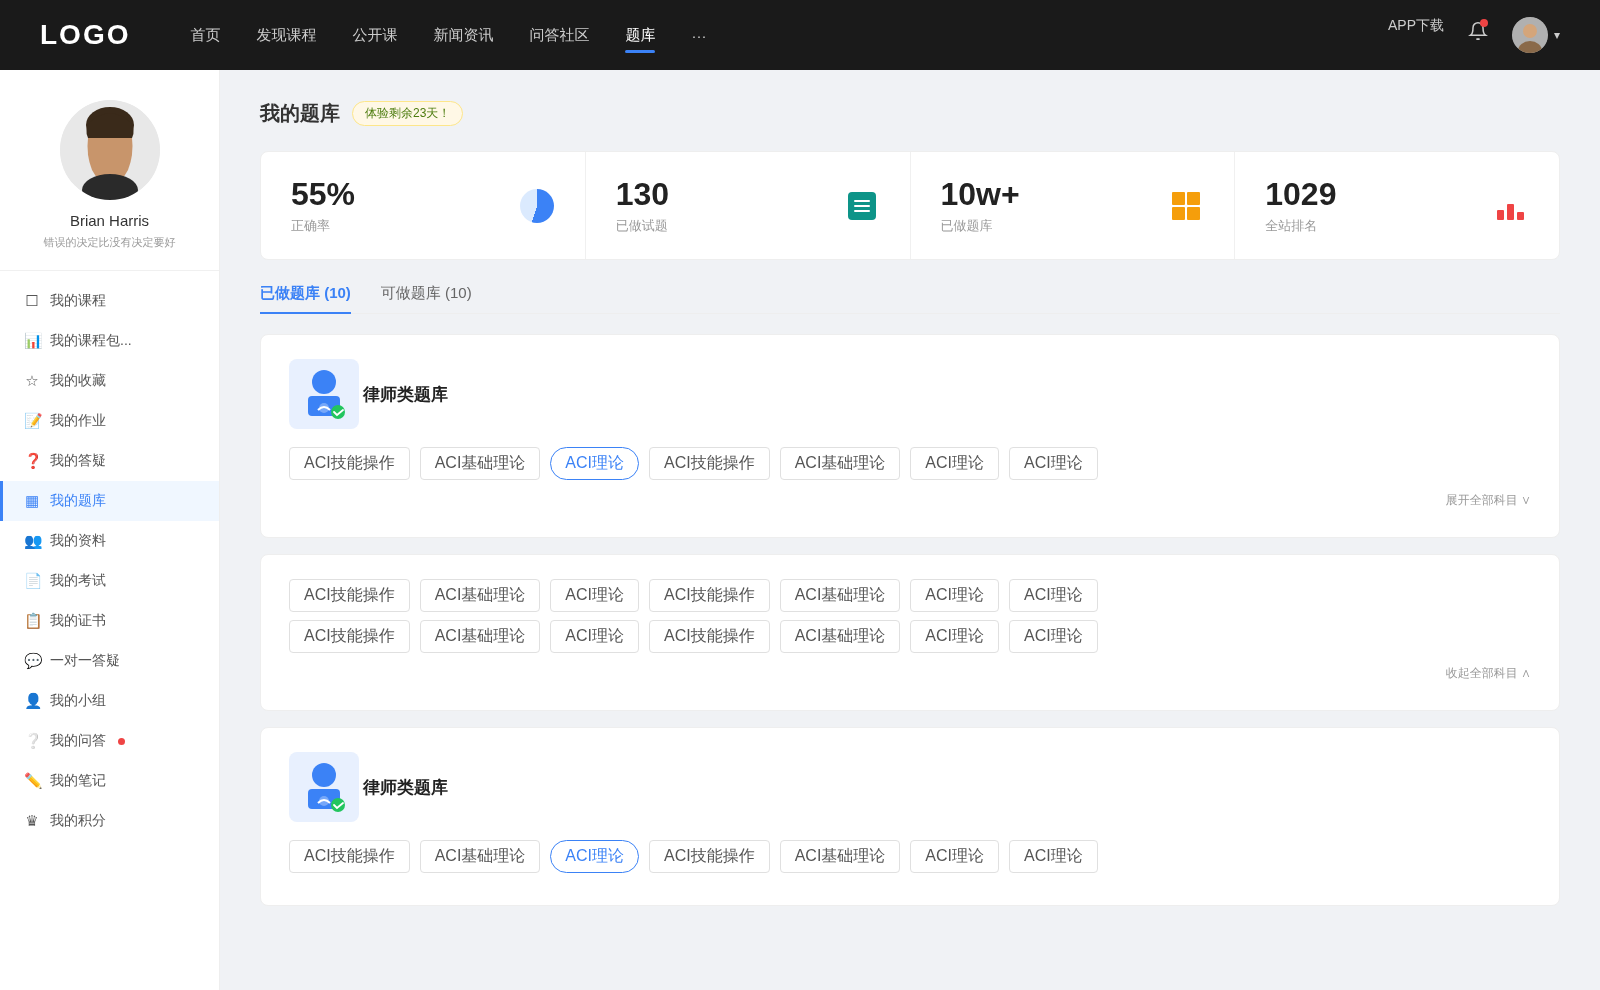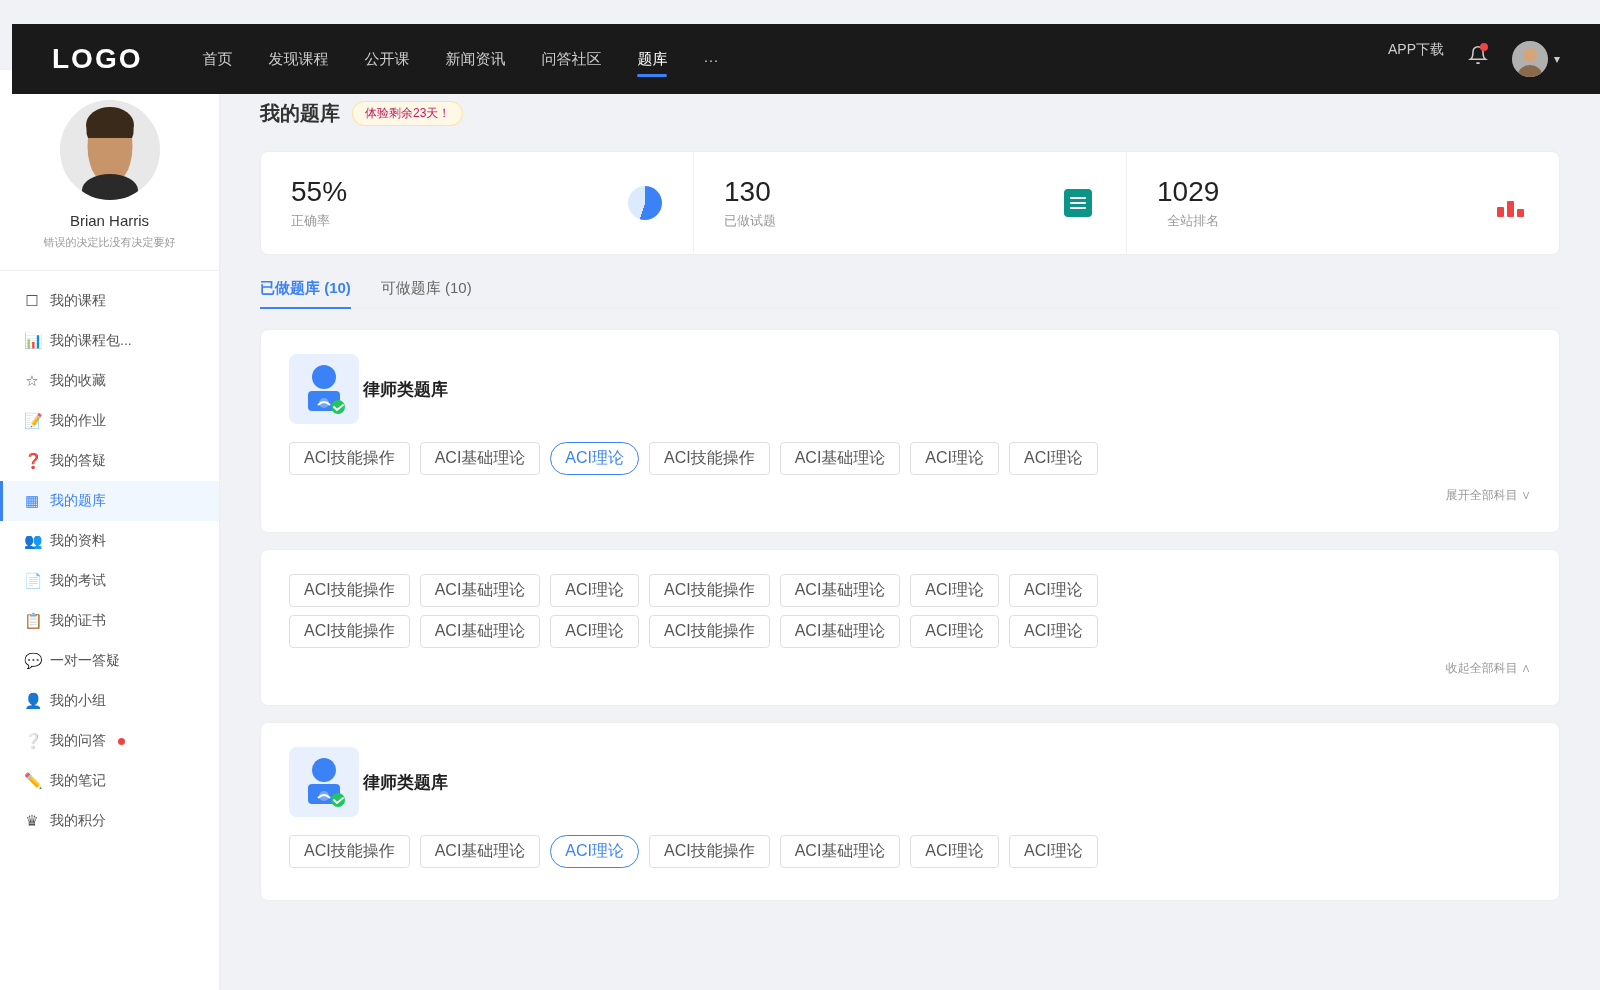--- a/index.html
+++ b/index.html
@@ -6,23 +6,22 @@
     body { font-family: -apple-system, BlinkMacSystemFont, "PingFang SC", "Microsoft YaHei", sans-serif; background: #f0f2f5; min-height: 990px; }
 
     
     .navbar {
       background: #1a1a1a;
       height: 70px;
       display: flex;
       align-items: center;
       padding: 0 40px;
       position: fixed;
-      top: 0; left: 12px; right: 0;
+      top: 0; left: 0; right: 0;
       z-index: 100;
-      margin-top: 24px;
     }
     .navbar-logo {
       color: white;
       font-size: 28px;
       font-weight: bold;
       letter-spacing: 2px;
       margin-right: 60px;
     }
     .navbar-nav {
       display: flex;
@@ -189,21 +188,21 @@
       gap: 12px;
       margin-bottom: 24px;
     }
     .page-title {
       font-size: 20px;
       font-weight: 600;
       color: #333;
     }
     .trial-badge {
       background: #fff8e6;
-      color: #be185d;
+      color: #4d7c0f;
       border: 1px solid #fde68a;
       border-radius: 20px;
       padding: 3px 12px;
       font-size: 12px;
     }
 
     
     .stats-row {
       display: flex;
       gap: 0;
@@ -213,25 +212,25 @@
       border: 1px solid #eee;
     }
     .stat-item {
       flex: 1;
       padding: 24px 30px;
       border-right: 1px solid #f0f0f0;
       display: flex;
       align-items: center;
       gap: 12px;
     }
-    .stat-item:last-child { border-right: none; text-align: right; }
+    .stat-item:last-child { border-right: none; }
     .stat-text { display: flex; flex-direction: column; }
     .stat-value {
-      font-size: 28px;
-      font-weight: 400;
+      font-size: 32px;
+      font-weight: 700;
       color: #222;
     }
     .stat-label {
       font-size: 13px;
       color: #999;
       margin-top: 4px;
     }
     .stat-icon {
       width: 36px; height: 36px;
       display: flex;
@@ -525,20 +524,34 @@
         </div>
         <div class="stat-icon">
           <div class="list-icon-teal">
             <span></span>
               <span></span>
               <span></span>
           </div>
         </div>
       </div>
 
+      <div class="stat-item">
+        <div class="stat-text">
+          <span class="stat-value">10w+</span>
+          <span class="stat-label">已做题库</span>
+        </div>
+        <div class="stat-icon">
+          <div class="grid-icon-orange">
+            <div></div>
+              <div></div>
+              <div></div>
+              <div></div>
+          </div>
+        </div>
+      </div>
 
       <div class="stat-item">
         <div class="stat-text">
           <span class="stat-value">1029</span>
           <span class="stat-label">全站排名</span>
         </div>
         <div class="stat-icon">
           <div class="bar-icon-red">
             <span style="height:10px"></span>
             <span style="height:16px"></span>

